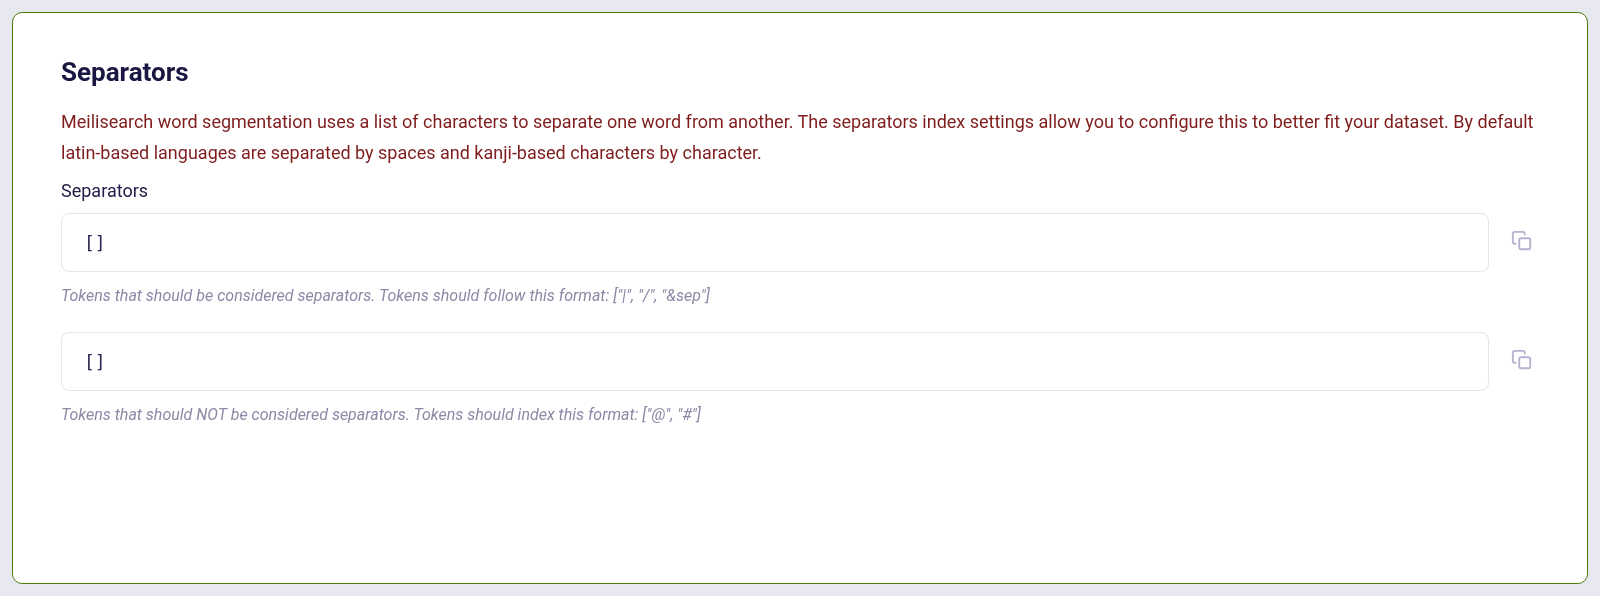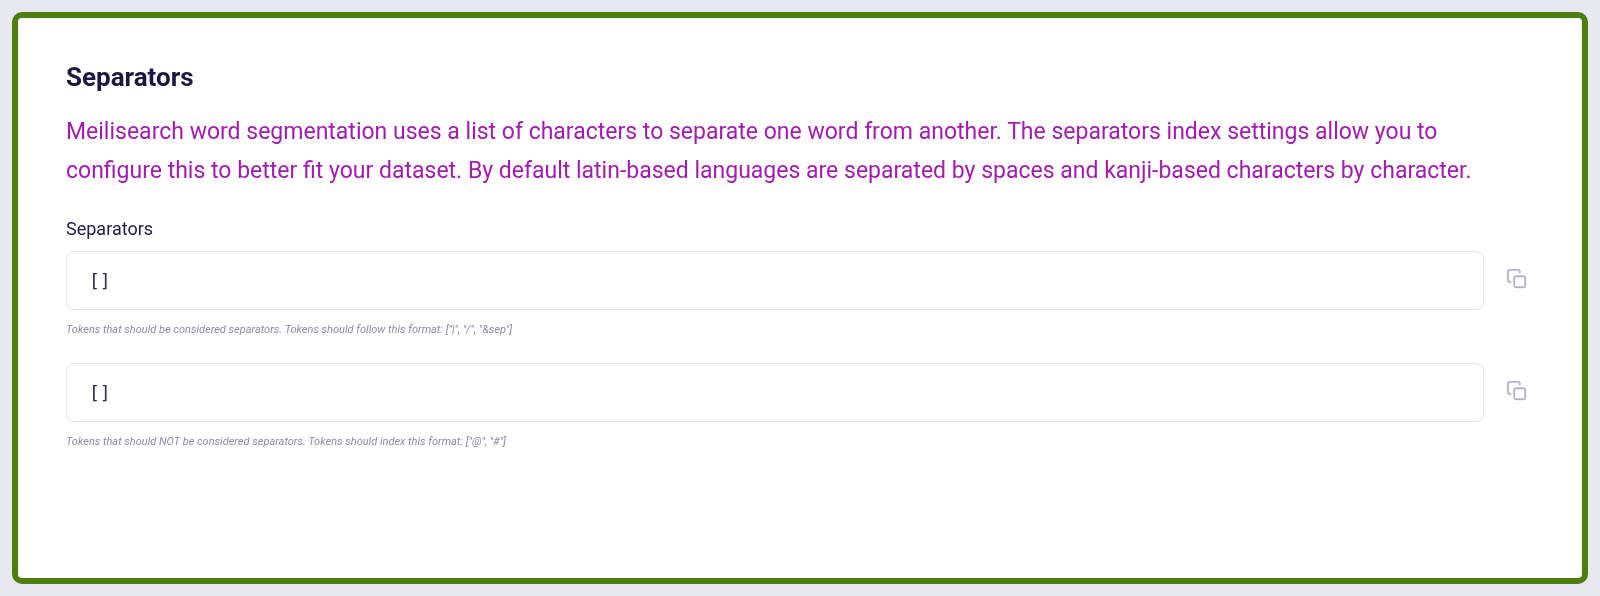--- a/index.html
+++ b/index.html
@@ -10,36 +10,36 @@
     body {
       font-family: -apple-system, BlinkMacSystemFont, "Segoe UI", Roboto, "Helvetica Neue", Arial, sans-serif;
       background: #e8e9f0;
       padding: 12px;
       width: 1600px;
       height: 596px;
       overflow: hidden;
     }
     .card {
       background: #ffffff;
-      border: 6px solid #4d7c0f;
+      border: 1px solid #4d7c0f;
       border-radius: 10px;
       padding: 44px 48px 36px 48px;
       height: 572px;
     }
     .page-title {
       font-size: 26px;
       font-weight: 700;
       color: #1a1742;
       margin-bottom: 20px;
     }
     .description {
-      font-size: 23px;
+      font-size: 18px;
       line-height: 1.7;
-      color: #a21caf;
-      margin-bottom: 28px;
+      color: #7f1d1d;
+      margin-bottom: 12px;
       max-width: 1480px;
     }
     .field-group {
       margin-bottom: 24px;
     }
     .field-label {
       font-size: 18px;
       color: #22204a;
       font-weight: 400;
       margin-bottom: 12px;
@@ -71,21 +71,21 @@
       align-items: center;
       justify-content: center;
       color: #b4b2ce;
       flex-shrink: 0;
     }
     .copy-btn svg {
       width: 22px;
       height: 22px;
     }
     .hint {
-      font-size: 11px;
+      font-size: 16px;
       font-style: italic;
       color: #8b89a6;
       line-height: 1.5;
     }
   </style>
 </head>
 <body>
 
 <div class="card">
   <h2 class="page-title">Separators</h2>

